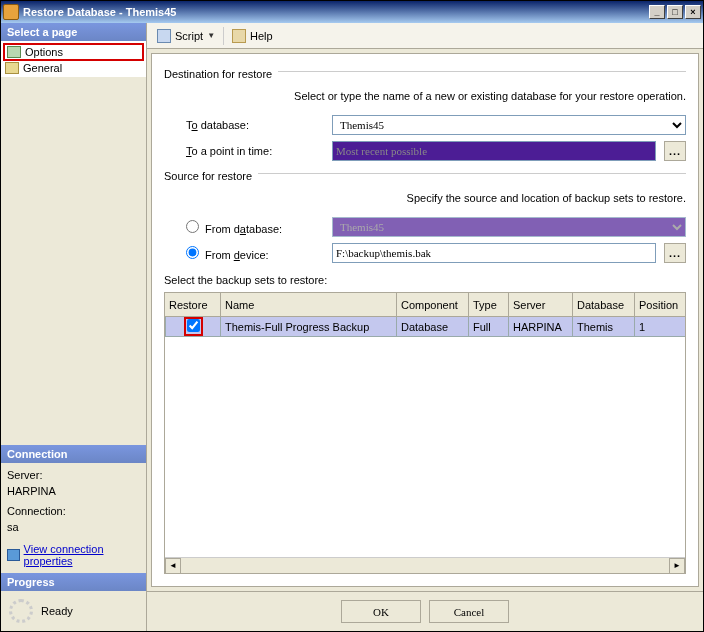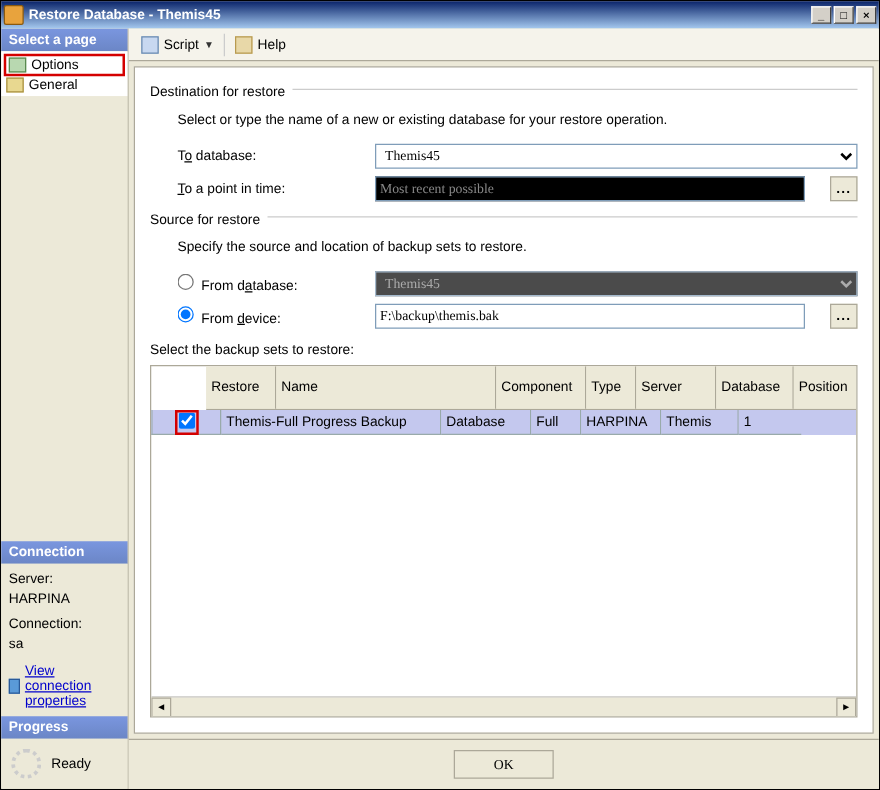--- a/index.html
+++ b/index.html
@@ -40,33 +40,33 @@
 .tico { width:14px; height:14px; background:#c8d8f0; border:1px solid #6a8ab0;}
 .tico.h { background:#e8d8a8; border-color:#b89a50;}
 .drop { font-size:8px; color:#333;}
 
 .content { flex:1; background:#fff; margin:4px; border:1px solid #aca899; padding: 14px 12px 12px 12px; overflow:hidden; display:flex; flex-direction:column; position:relative;}
 
 .section-head { font-size:11px; color:#000; padding-bottom:2px;}
 .section-line { border-bottom:1px solid #ccc; margin: 0 0 8px 0; flex:1; height:1px;}
 .sh-row { display:flex; align-items:center; gap:6px; margin-bottom:8px;}
 
-.desc { font-size:11px; padding: 0 0 10px 22px;}
-.row { display:flex; align-items:center; padding: 3px 0 3px 22px; gap:20px;}
+.desc { font-size:11px; padding: 0 0 10px 22px; text-align: right;}
+.row { display:flex; align-items:center; padding: 3px 0 3px 22px; gap:8px;}
 .lbl { width: 138px;}
 .lbl .ul { text-decoration: underline; }
 input[type=text], select { font-family: Tahoma; font-size:11px; height:20px; border:1px solid #7f9db9; padding:1px 3px; background:#fff;}
-input[disabled], select.dis { background:#000000; color:#888;}
+input[disabled], select.dis { background:#4c1d95; color:#888;}
 select { height:20px;}
 .w1 { flex:1;}
 .smbtn{ width:22px; height:20px; border:1px solid #aca899; background:#ece9d8; display:flex; align-items:center; justify-content:center; font-weight:bold; letter-spacing:1px; cursor:pointer;}
 input[type=radio]{ margin-right:6px;}
 
 .grid-wrap { margin: 4px 0 0 0; border:1px solid #aca899; flex:1; overflow:hidden; position:relative; background:#fff;}
-.ghead { display:flex; background:#ece9d8; border-bottom:1px solid #aca899; height:35px;margin-left:44px;}
+.ghead { display:flex; background:#ece9d8; border-bottom:1px solid #aca899; height:24px;}
 .gc { border-right:1px solid #aca899; padding:2px 4px; font-size:11px; display:flex; align-items:center; background:#ece9d8;}
 .grow { display:flex; height:20px; background:#c4c8ee;}
 .grow .gc { background:#c4c8ee; border-right:1px solid #9aa; border-bottom:1px solid #9aa;}
 .grow .gc.first { background:#c4c8ee; border:1px solid #9aa; border-top:none; display:flex; justify-content:center; position:relative;}
 .hl-chk { border:2px solid #d40000; padding:0 1px; display:inline-block;}
 .gc0{width:56px;} .gc1{width:176px;} .gc2{width:72px;} .gc3{width:40px;} .gc4{width:64px;} .gc5{width:62px;} .gc6{width:50px;}
 .scroll-h { position:absolute; bottom:0; left:0; right:0; height:16px; background:#ece9d8; border-top:1px solid #ccc; display:flex; align-items:center;}
 .sar { width:16px; height:16px; background:#ece9d8; border:1px solid #aca899; display:flex; align-items:center; justify-content:center; font-size:8px;}
 .strack{ flex:1; background:#f0ece0;}
 
@@ -205,16 +205,17 @@
             <div class="sar">◄</div>
             <div class="strack"></div>
             <div class="sar">►</div>
           </div>
         </div>
 
       </div>
 
       <div class="footer">
         <button class="btn">OK</button>
+        <button class="btn">Cancel</button>
       </div>
     </div>
   </div>
 </div>
 
 </body></html>

